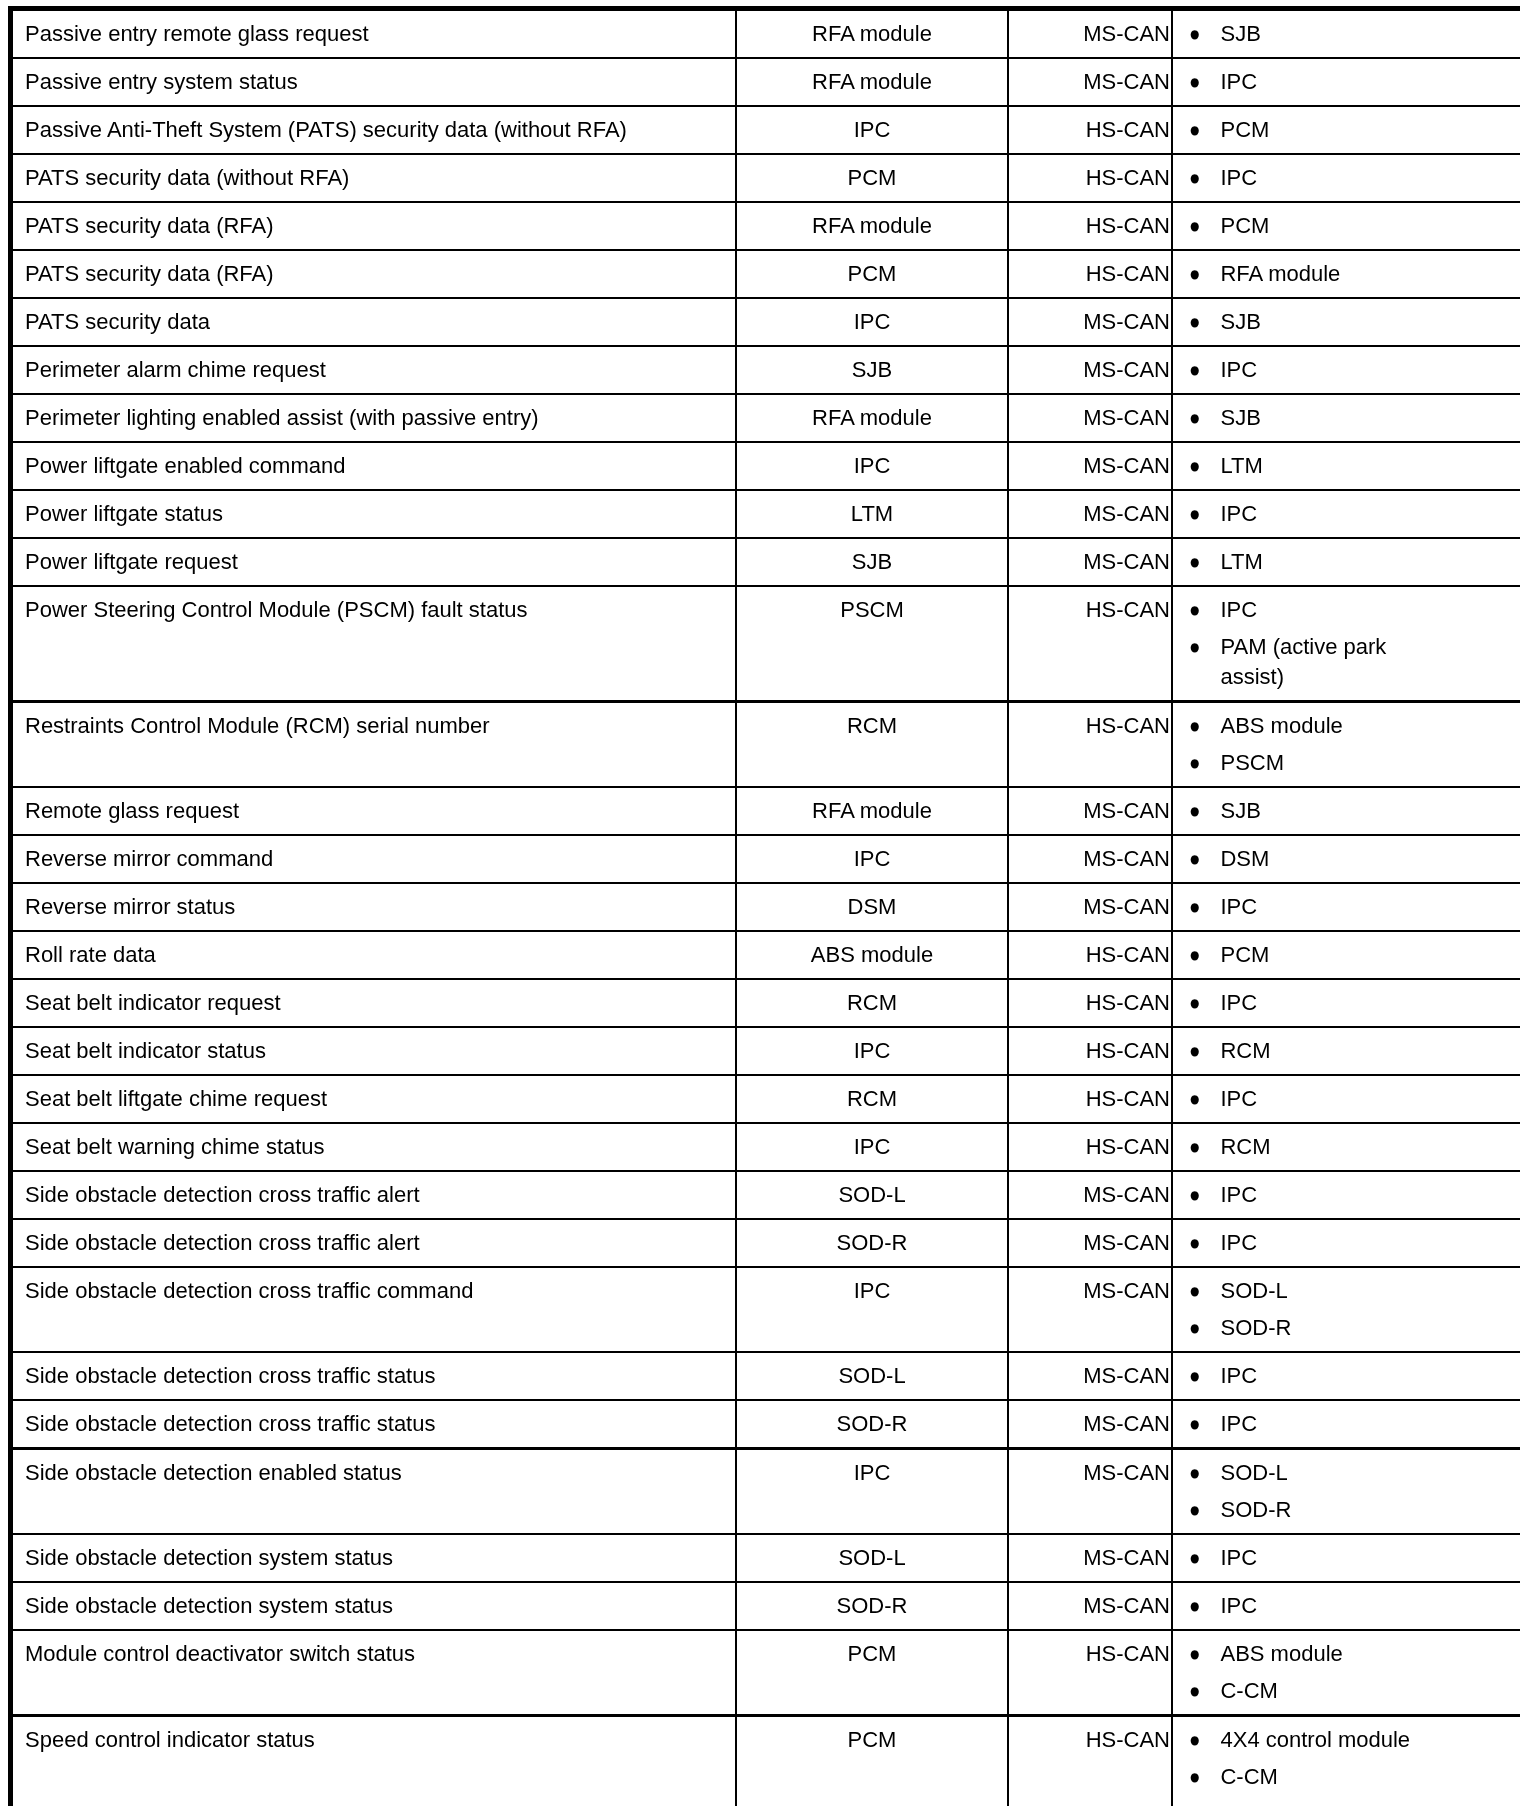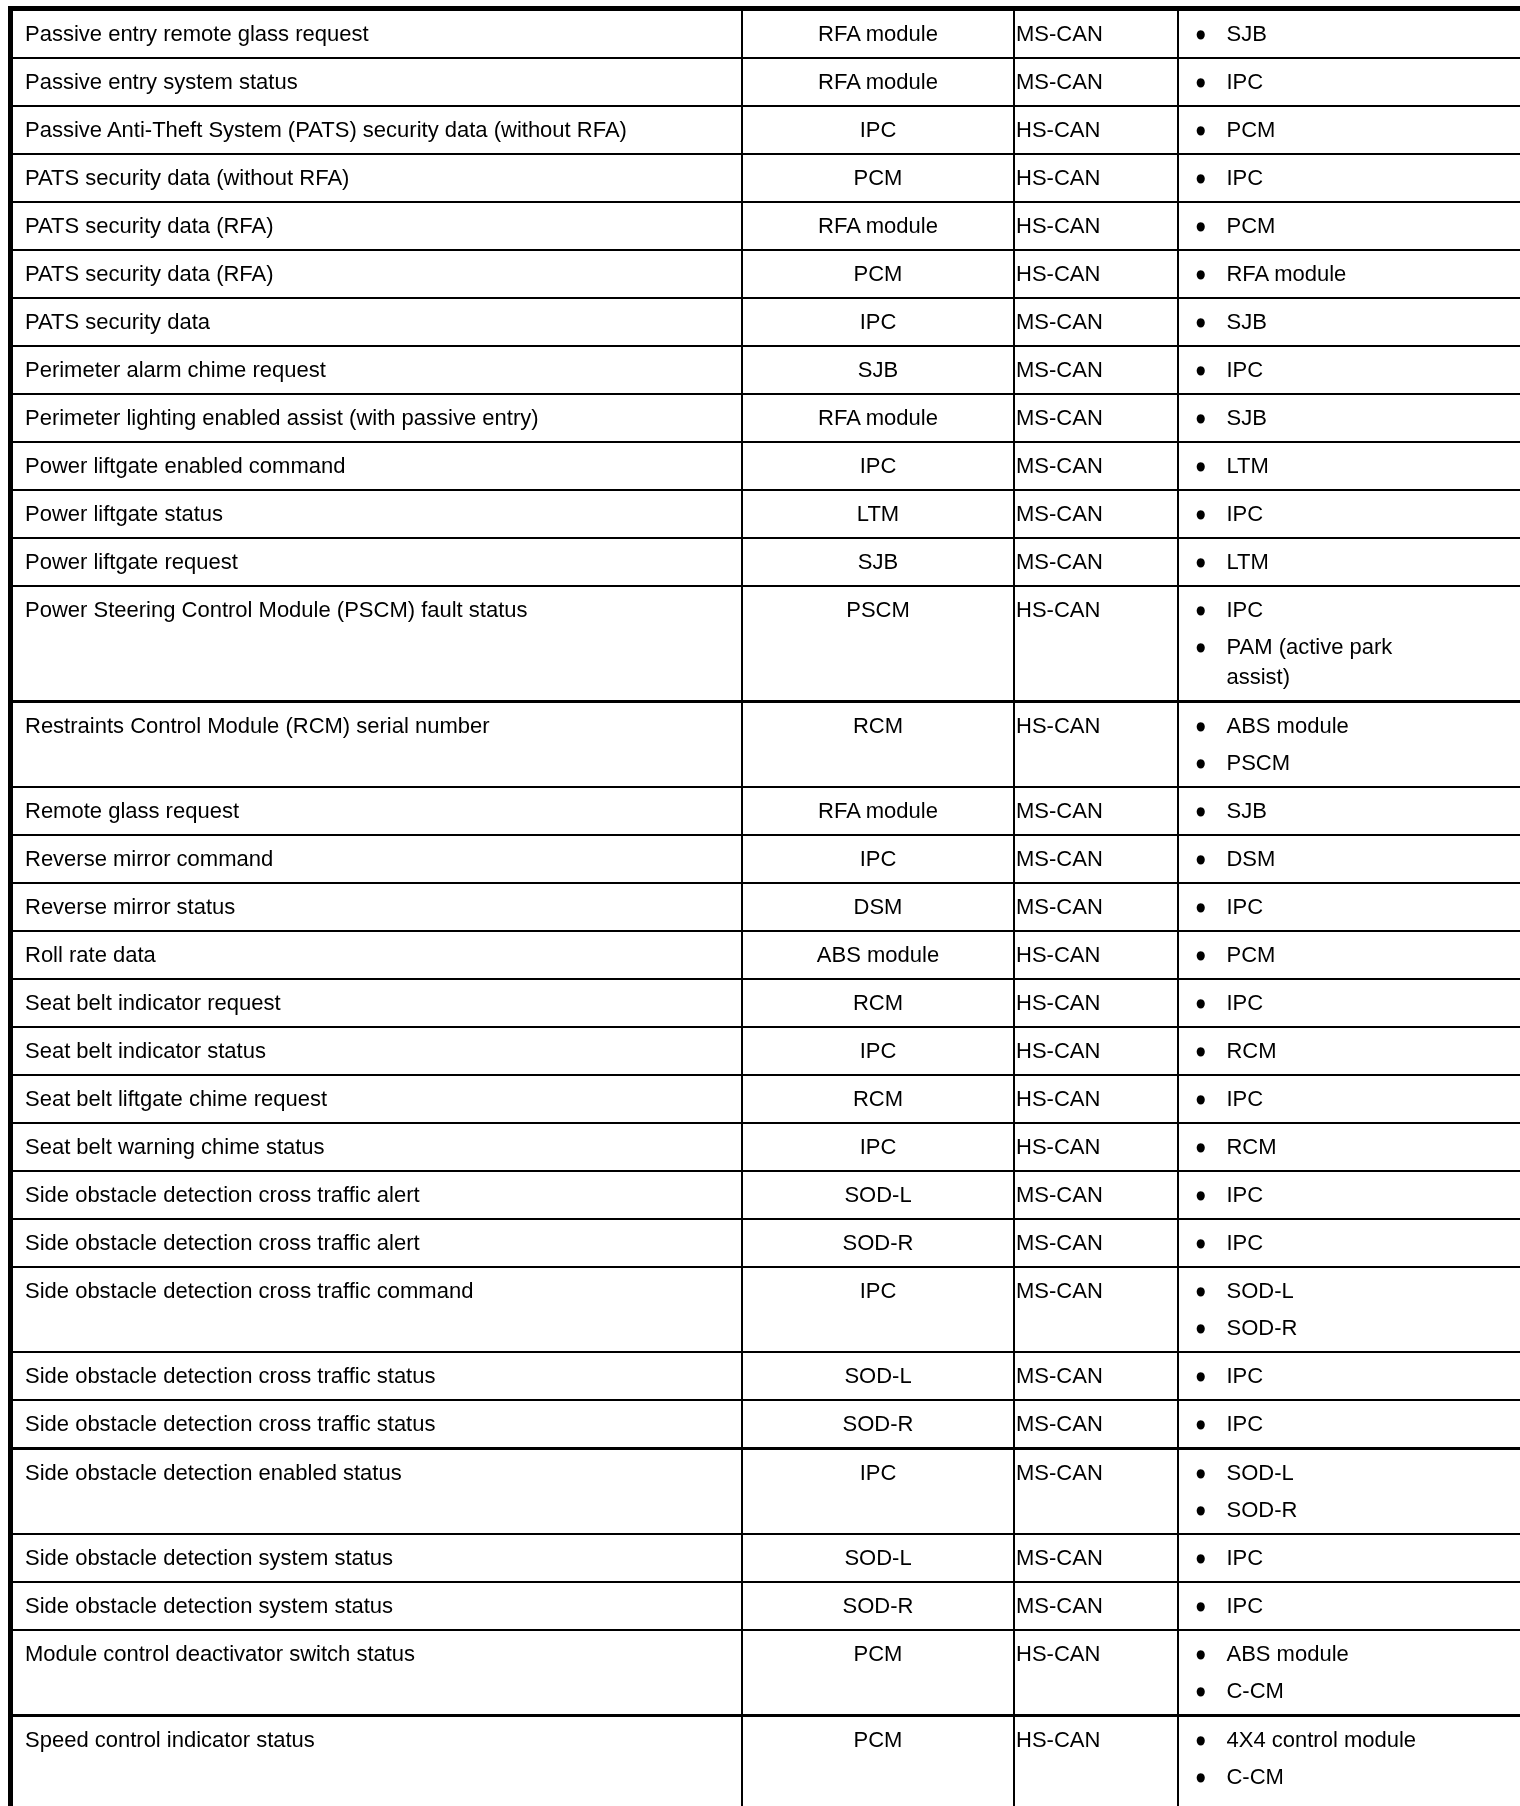--- a/index.html
+++ b/index.html
@@ -26,31 +26,31 @@
     vertical-align: top;
     font-size: 22px;
     padding-top: 8px;
     padding-bottom: 8px;
     overflow: hidden;
   }
   td.message-cell {
     width: 710px;
     text-align: left;
     padding-left: 12px;
-    padding-right: 6px;
+    padding-right: 0;
     line-height: 29px;
   }
   td.origin-cell {
     width: 268px;
     text-align: center;
     line-height: 29px;
   }
   td.network-cell {
     width: 160px;
-    text-align: left;
+    text-align: right;
     line-height: 29px;
   }
   td.receivers-cell {
     width: 317px;
     padding-left: 16px;
     padding-right: 30px;
   }
   .receiver {
     display: flex;
     align-items: flex-start;

